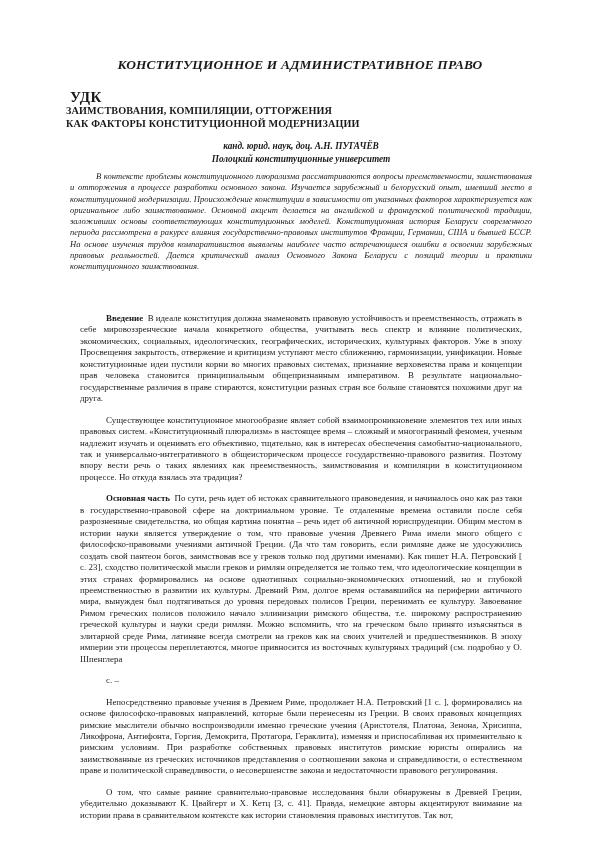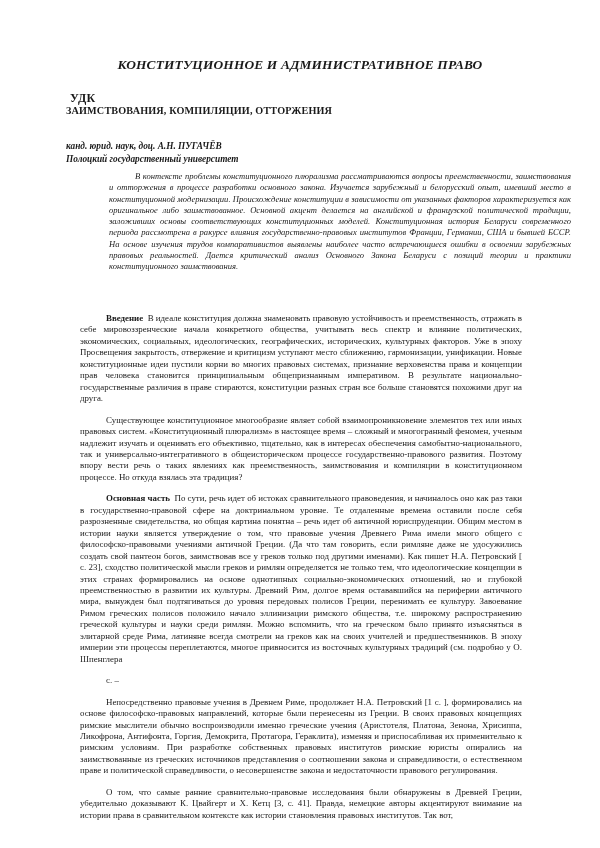--- a/index.html
+++ b/index.html
@@ -45,21 +45,21 @@
   }
 
   
   .udk-line {
     position: absolute;
     top: 88px;
     left: 70px;
   }
   .udk-line .udk-text {
     font-weight: bold;
-    font-size: 12px;
+    font-size: 15px;
     letter-spacing: 0.3px;
   }
 
   
   .article-title {
     position: absolute;
     top: 104px;
     left: 66px;
     width: 470px;
   }
@@ -70,40 +70,39 @@
     line-height: 13.2px;
     letter-spacing: 0.15px;
   }
 
   
   .byline {
     position: absolute;
     top: 140px;
     left: 66px;
     width: 470px;
-    text-align: left;
+    text-align: center;
   }
   .byline .b-line {
     display: block;
     font-style: italic;
     font-weight: bold;
     font-size: 9.3px;
     line-height: 12.6px;
   }
   .byline .b-affil {
     font-weight: bold;
   }
 
   
   .abstract {
     position: absolute;
     top: 171px;
     left: 70px;
     width: 462px;
-    margin-left: 39px;
   }
   .abstract p {
     margin: 0;
     font-style: italic;
     font-size: 8.55px;
     line-height: 11.3px;
     text-align: justify;
     text-indent: 26px;
     text-justify: inter-word;
   }
@@ -141,25 +140,26 @@
   <div class="running-header">
     <span class="rh-text">КОНСТИТУЦИОННОЕ И АДМИНИСТРАТИВНОЕ ПРАВО</span>
   </div>
 
   <div class="udk-line">
     <span class="udk-text">УДК</span>
   </div>
 
   <div class="article-title">
     <span class="t-line">ЗАИМСТВОВАНИЯ, КОМПИЛЯЦИИ, ОТТОРЖЕНИЯ</span>
+    <span class="t-line">КАК ФАКТОРЫ КОНСТИТУЦИОННОЙ МОДЕРНИЗАЦИИ</span>
   </div>
 
   <div class="byline">
     <span class="b-line">канд. юрид. наук, доц. А.Н. ПУГАЧЁВ</span>
-    <span class="b-line b-affil">Полоцкий государственный университет</span>
+    <span class="b-line b-affil">Полоцкий конституционные университет</span>
   </div>
 
   <div class="abstract">
     <p>В контексте проблемы конституционного плюрализма рассматриваются вопросы преемственности, заимствования и отторжения в процессе разработки основного закона. Изучается зарубежный и белорусский опыт, имевший место в конституционной модернизации. Происхождение конституции в зависимости от указанных факторов характеризуется как оригинальное либо заимствованное. Основной акцент делается на английской и французской политической традиции, заложивших основы соответствующих конституционных моделей. Конституционная история Беларуси современного периода рассмотрена в ракурсе влияния государственно-правовых институтов Франции, Германии, США и бывшей БССР. На основе изучения трудов компаративистов выявлены наиболее часто встречающиеся ошибки в освоении зарубежных правовых реальностей. Дается критический анализ Основного Закона Беларуси с позиций теории и практики конституционного заимствования.</p>
   </div>
 
   <div class="body-text">
 
     <p><span class="lead">Введение&nbsp;&nbsp;</span><span>В идеале конституция должна знаменовать правовую устойчивость и преемственность, отражать в себе мировоззренческие начала конкретного общества, учитывать весь спектр и влияние политических, экономических, социальных, идеологических, географических, исторических, культурных факторов. Уже в эпоху Просвещения закрытость, отвержение и критицизм уступают место сближению, гармонизации, унификации. Новые конституционные идеи пустили корни во многих правовых системах, признание верховенства права и концепции прав человека становится принципиальным общепризнанным императивом. В результате национально-государственные различия в праве стираются, конституции разных стран все больше становятся похожими друг на друга.</span></p>
 

